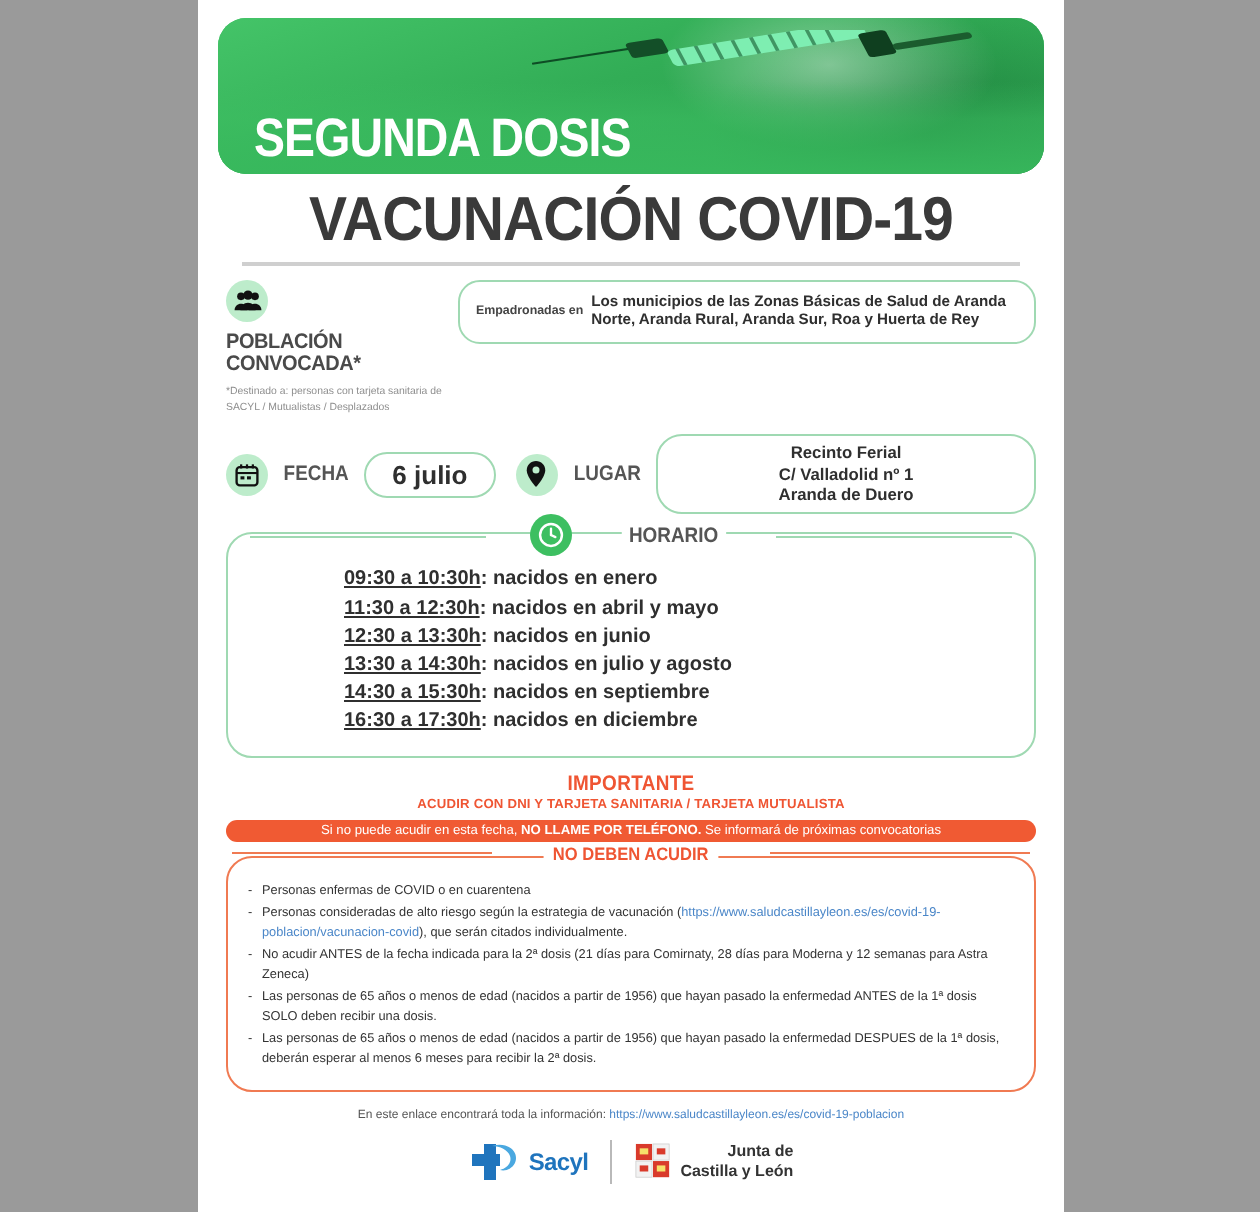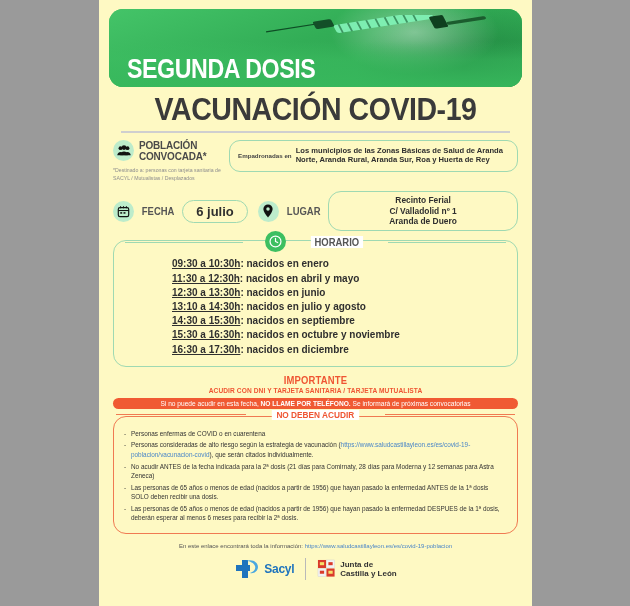--- a/index.html
+++ b/index.html
@@ -6,21 +6,21 @@
   body{
     width:630px;height:606px;
     background:#9a9a9a;
     font-family:"Liberation Sans", sans-serif;
     overflow:hidden;
   }
   #stage{position:relative;width:630px;height:606px;}
 
   .page{
     position:absolute;left:99px;top:0;width:433px;height:606px;
-    background:#fef9c3;
+    background:#ffffff;
     box-sizing:border-box;
     padding:0;
     overflow:hidden;
   }
 
   
   .hero{
     position:relative;margin:9px 10px 0 10px;height:78px;
     border-radius:14px;overflow:hidden;
     background:#3dbf61;
@@ -51,21 +51,21 @@
     font-size:31px;font-weight:bold;color:#3a3a3a;
     letter-spacing:-0.5px;
     transform:scaleX(.92);
     font-family:"Liberation Sans", sans-serif;
   }
   .title-rule{height:2px;background:#cfcfcf;margin:3px 22px 0 22px;}
 
   
   .pop-row{display:flex;align-items:flex-start;margin:7px 14px 0 14px;}
   .pop-left{width:112px;flex:0 0 112px;}
-  .pop-head{display:flex;align-items:flex-start;gap:5px;}
+  .pop-head{display:flex;align-items:flex-start;gap:5px;flex-direction:column;}
   .circ{
     width:21px;height:21px;border-radius:50%;
     background:#bdeccb;flex:0 0 21px;
     display:flex;align-items:center;justify-content:center;
   }
   .pop-head-txt{
     font-size:10.5px;font-weight:bold;color:#4a4a4a;line-height:1.05;
     letter-spacing:-0.2px;transform:scaleX(.95);transform-origin:left top;
   }
   .pop-note{
@@ -172,21 +172,21 @@
   }
   .foot-l .lnk{color:#4a86c8;}
   .logos{
     display:flex;align-items:center;justify-content:center;gap:11px;
     margin-top:9px;
   }
   .logo-sacyl{display:flex;align-items:center;gap:4px;}
   .sacyl-word{font-size:12px;font-weight:bold;color:#1f74bd;letter-spacing:-0.3px;}
   .vsep{width:1px;height:22px;background:#b9b9b9;}
   .logo-jcyl{display:flex;align-items:center;gap:4px;}
-  .jcyl-word{font-size:8px;font-weight:bold;color:#333;line-height:1.15;}
+  .jcyl-word{font-size:8px;font-weight:bold;color:#333;line-height:1.15;text-align:right;}
 </style>
 </head>
 <body>
 
 <div id="stage">
   <div class="page">
 
     <div class="hero">
       <div class="hero-photo"></div>
       <svg class="syringe" viewBox="0 0 200 40" preserveAspectRatio="none">
@@ -274,23 +274,22 @@
         <span>Aranda de Duero</span>
       </span>
     </div>
 
     <div class="hor-wrap">
       <div class="hor-box">
         <div class="slots" id="slot-list">
             <div class="slot"><span class="t">09:30 a 10:30h</span><span class="d">: nacidos en enero</span></div>
             <div class="slot"><span class="t">11:30 a 12:30h</span><span class="d">: nacidos en abril y mayo</span></div>
             <div class="slot"><span class="t">12:30 a 13:30h</span><span class="d">: nacidos en junio</span></div>
-            <div class="slot"><span class="t">13:10 a 14:30h</span><span class="d">: nacidos en julio y agosto</span></div>
+            <div class="slot"><span class="t">13:30 a 14:30h</span><span class="d">: nacidos en julio y agosto</span></div>
             <div class="slot"><span class="t">14:30 a 15:30h</span><span class="d">: nacidos en septiembre</span></div>
-            <div class="slot"><span class="t">15:30 a 16:30h</span><span class="d">: nacidos en octubre y noviembre</span></div>
             <div class="slot"><span class="t">16:30 a 17:30h</span><span class="d">: nacidos en diciembre</span></div>
           </div>
       </div>
       <div class="hor-head">
         <span class="hline hl-left"></span>
         <span class="circ">
           <svg width="13" height="13" viewBox="0 0 20 20">
             <circle cx="10" cy="10" r="8.4" fill="none" stroke="#fff" stroke-width="1.9"></circle>
             <line x1="10" y1="10" x2="10" y2="5.2" stroke="#fff" stroke-width="1.8" stroke-linecap="round"></line>
             <line x1="10" y1="10" x2="13.4" y2="11.6" stroke="#fff" stroke-width="1.8" stroke-linecap="round"></line>

